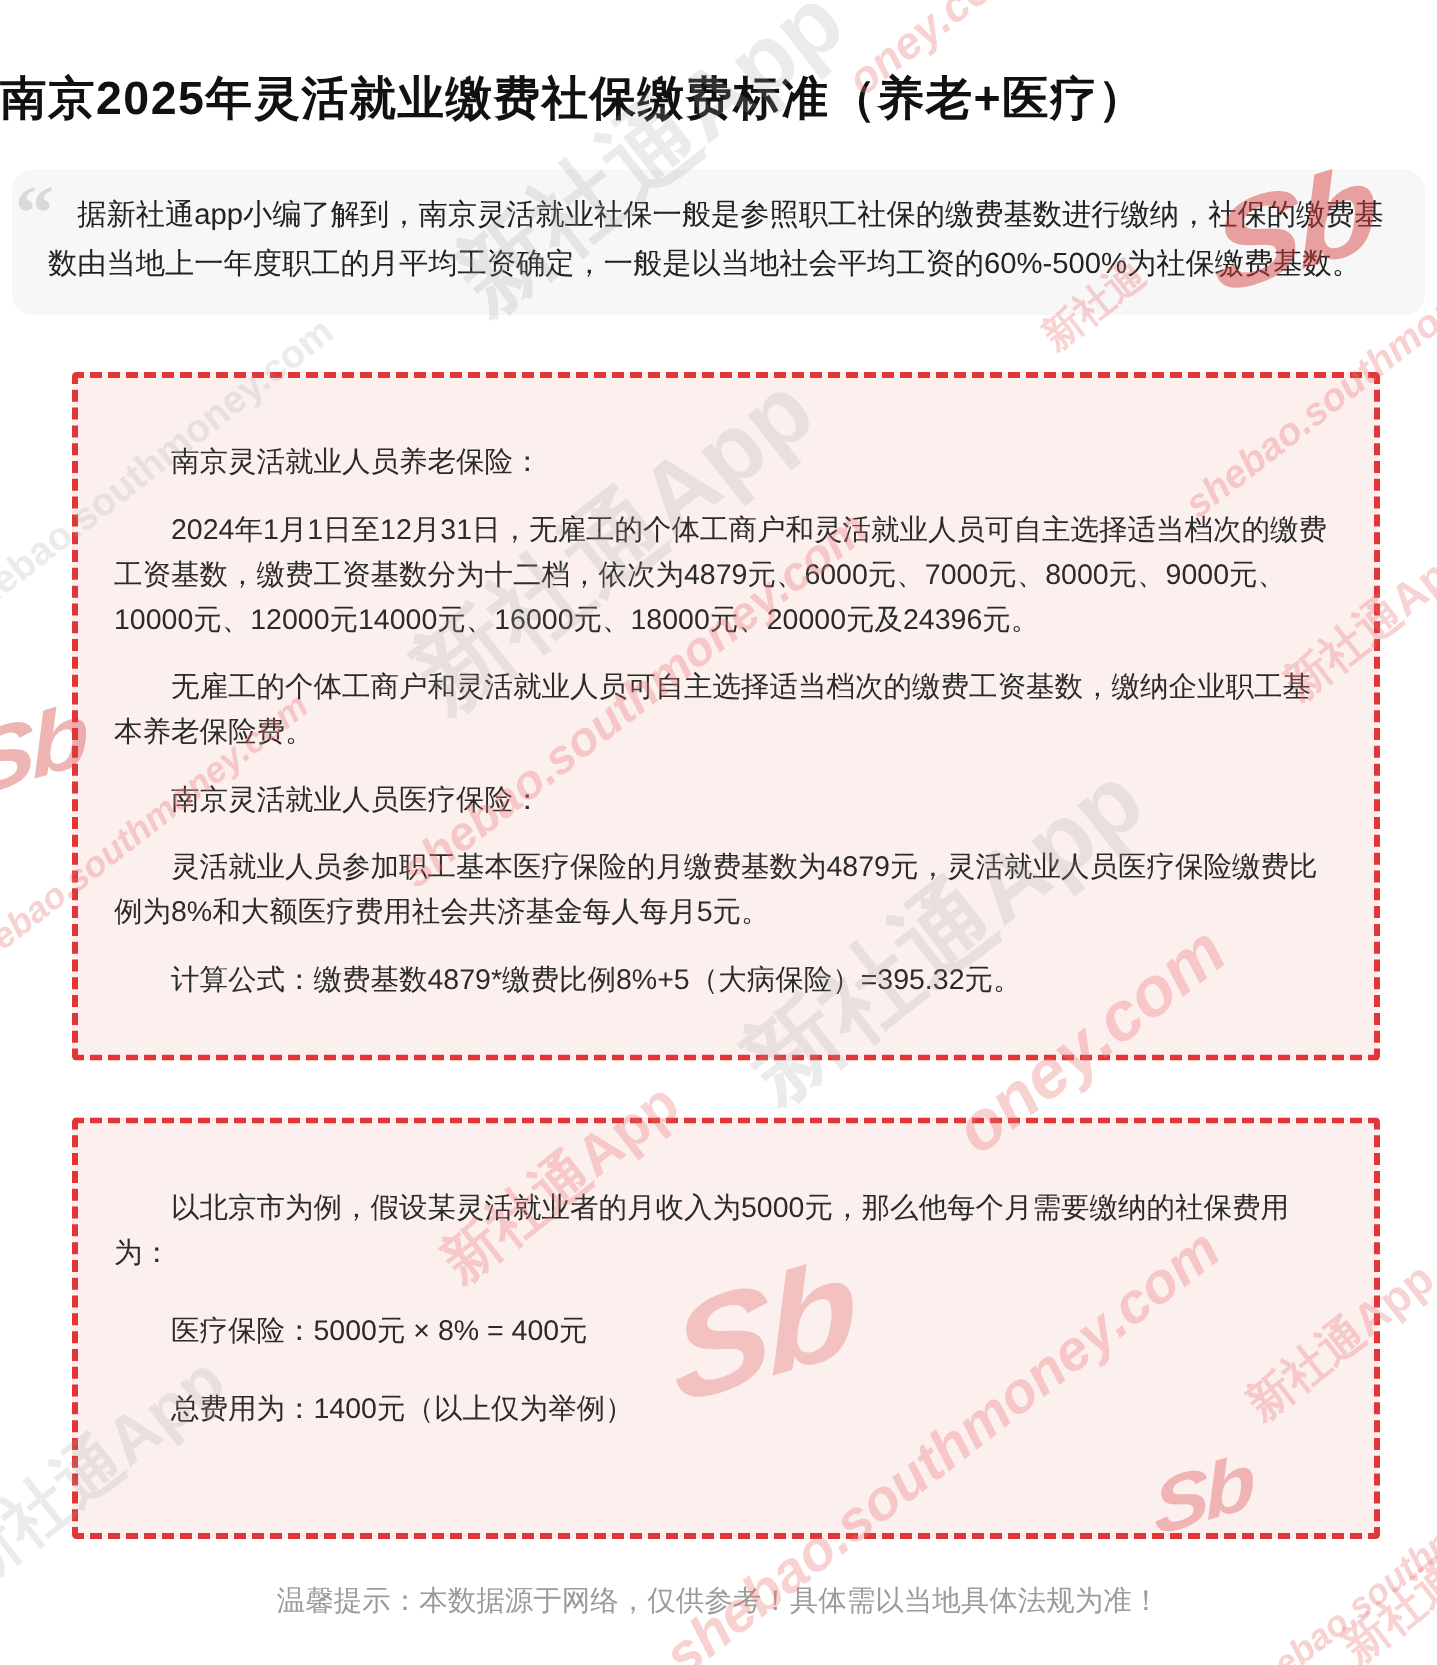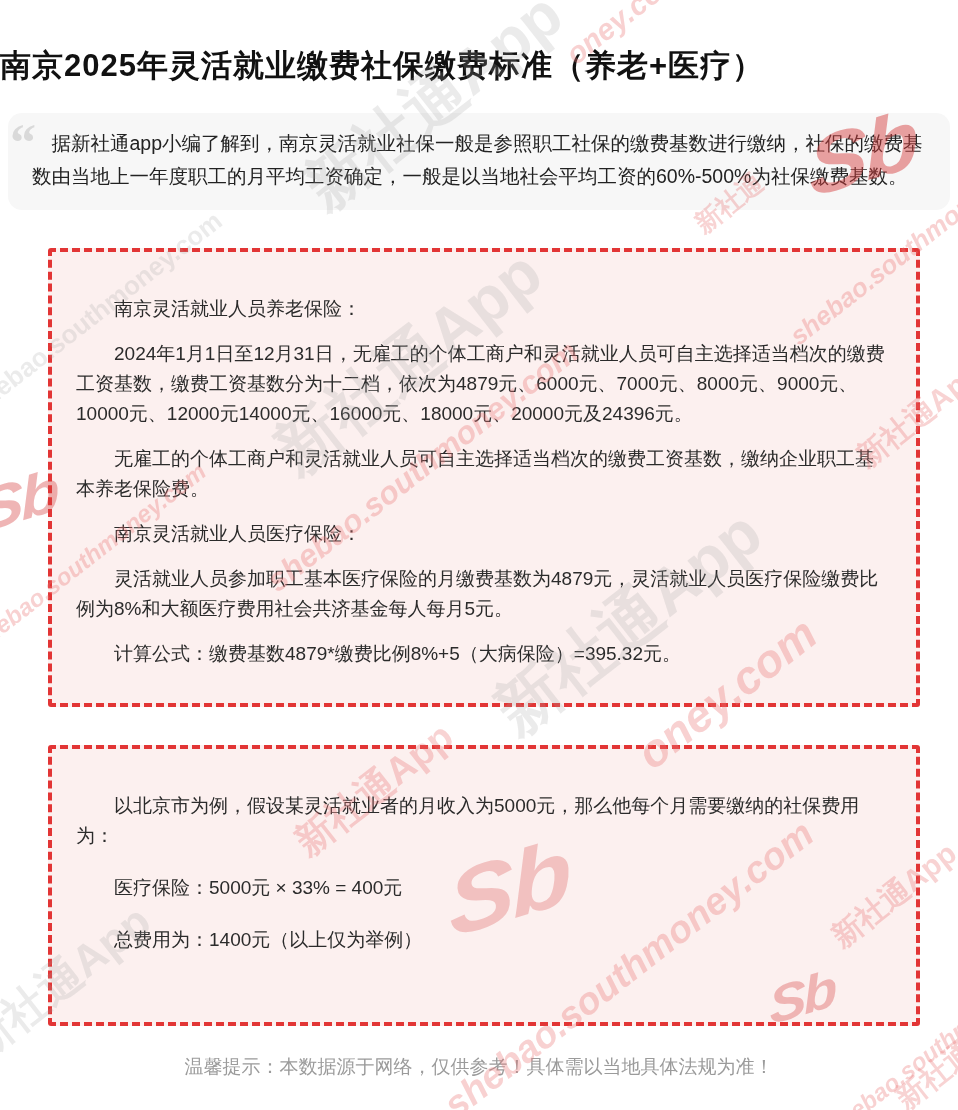--- a/index.html
+++ b/index.html
@@ -82,21 +82,21 @@
     <p>无雇工的个体工商户和灵活就业人员可自主选择适当档次的缴费工资基数，缴纳企业职工基本养老保险费。</p>
     <p>南京灵活就业人员医疗保险：</p>
     <p>灵活就业人员参加职工基本医疗保险的月缴费基数为4879元，灵活就业人员医疗保险缴费比例为8%和大额医疗费用社会共济基金每人每月5元。</p>
     <p>计算公式：缴费基数4879*缴费比例8%+5（大病保险）=395.32元。</p>
   </div>
 </section>
 
 <section class="sec">
   <div class="dashed-box">
     <p>以北京市为例，假设某灵活就业者的月收入为5000元，那么他每个月需要缴纳的社保费用为：</p>
-    <p style="margin-top:22px;">医疗保险：5000元 × 33% = 400元</p>
+    <p style="margin-top:22px;">医疗保险：5000元 × 8% = 400元</p>
     <p style="margin-top:22px;margin-bottom:43px;">总费用为：1400元（以上仅为举例）</p>
   </div>
 </section>
 
 <div class="footer-note">温馨提示：本数据源于网络，仅供参考！具体需以当地具体法规为准！</div>
 
 <div class="wm-layer">
   <div class="wm wm-gray" style="left:280px;top:70px;font-size:62px;">新社通App</div>
   <div class="wm wm-pink-it" style="left:555px;top:0px;font-size:30px;">oney.com</div>
   <div class="wm wm-pink" style="left:690px;top:190px;font-size:26px;">新社通</div>

